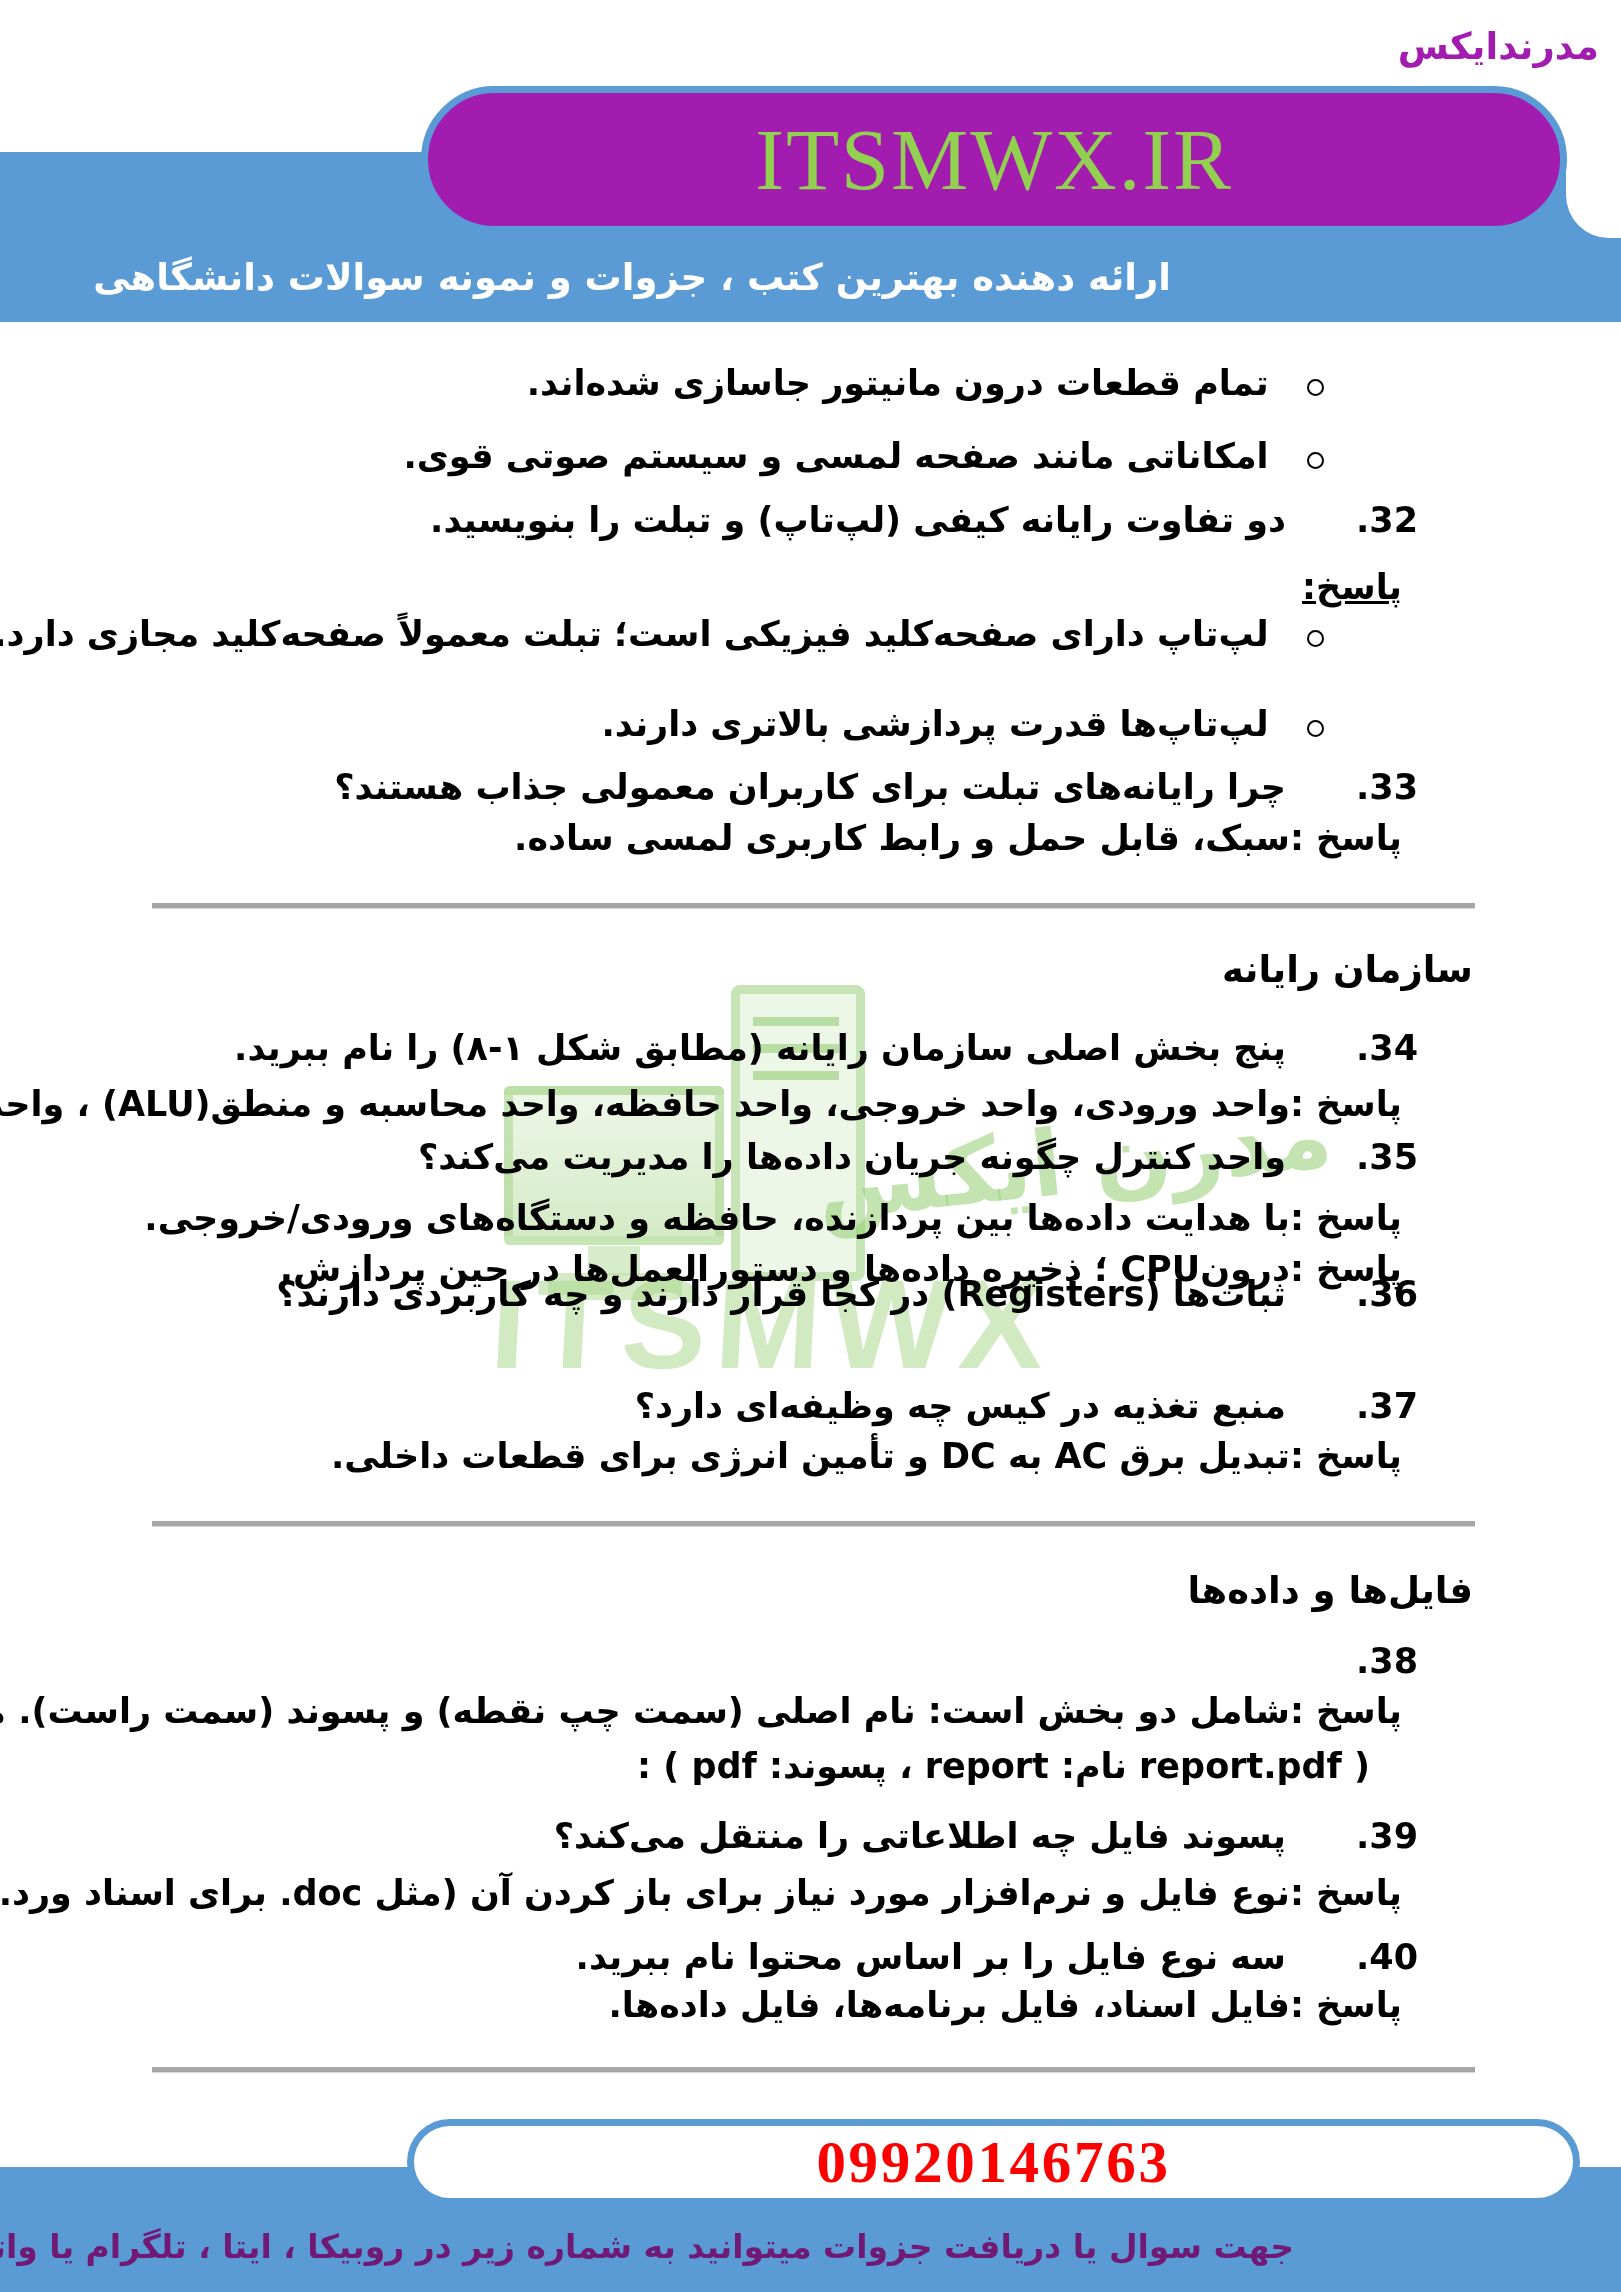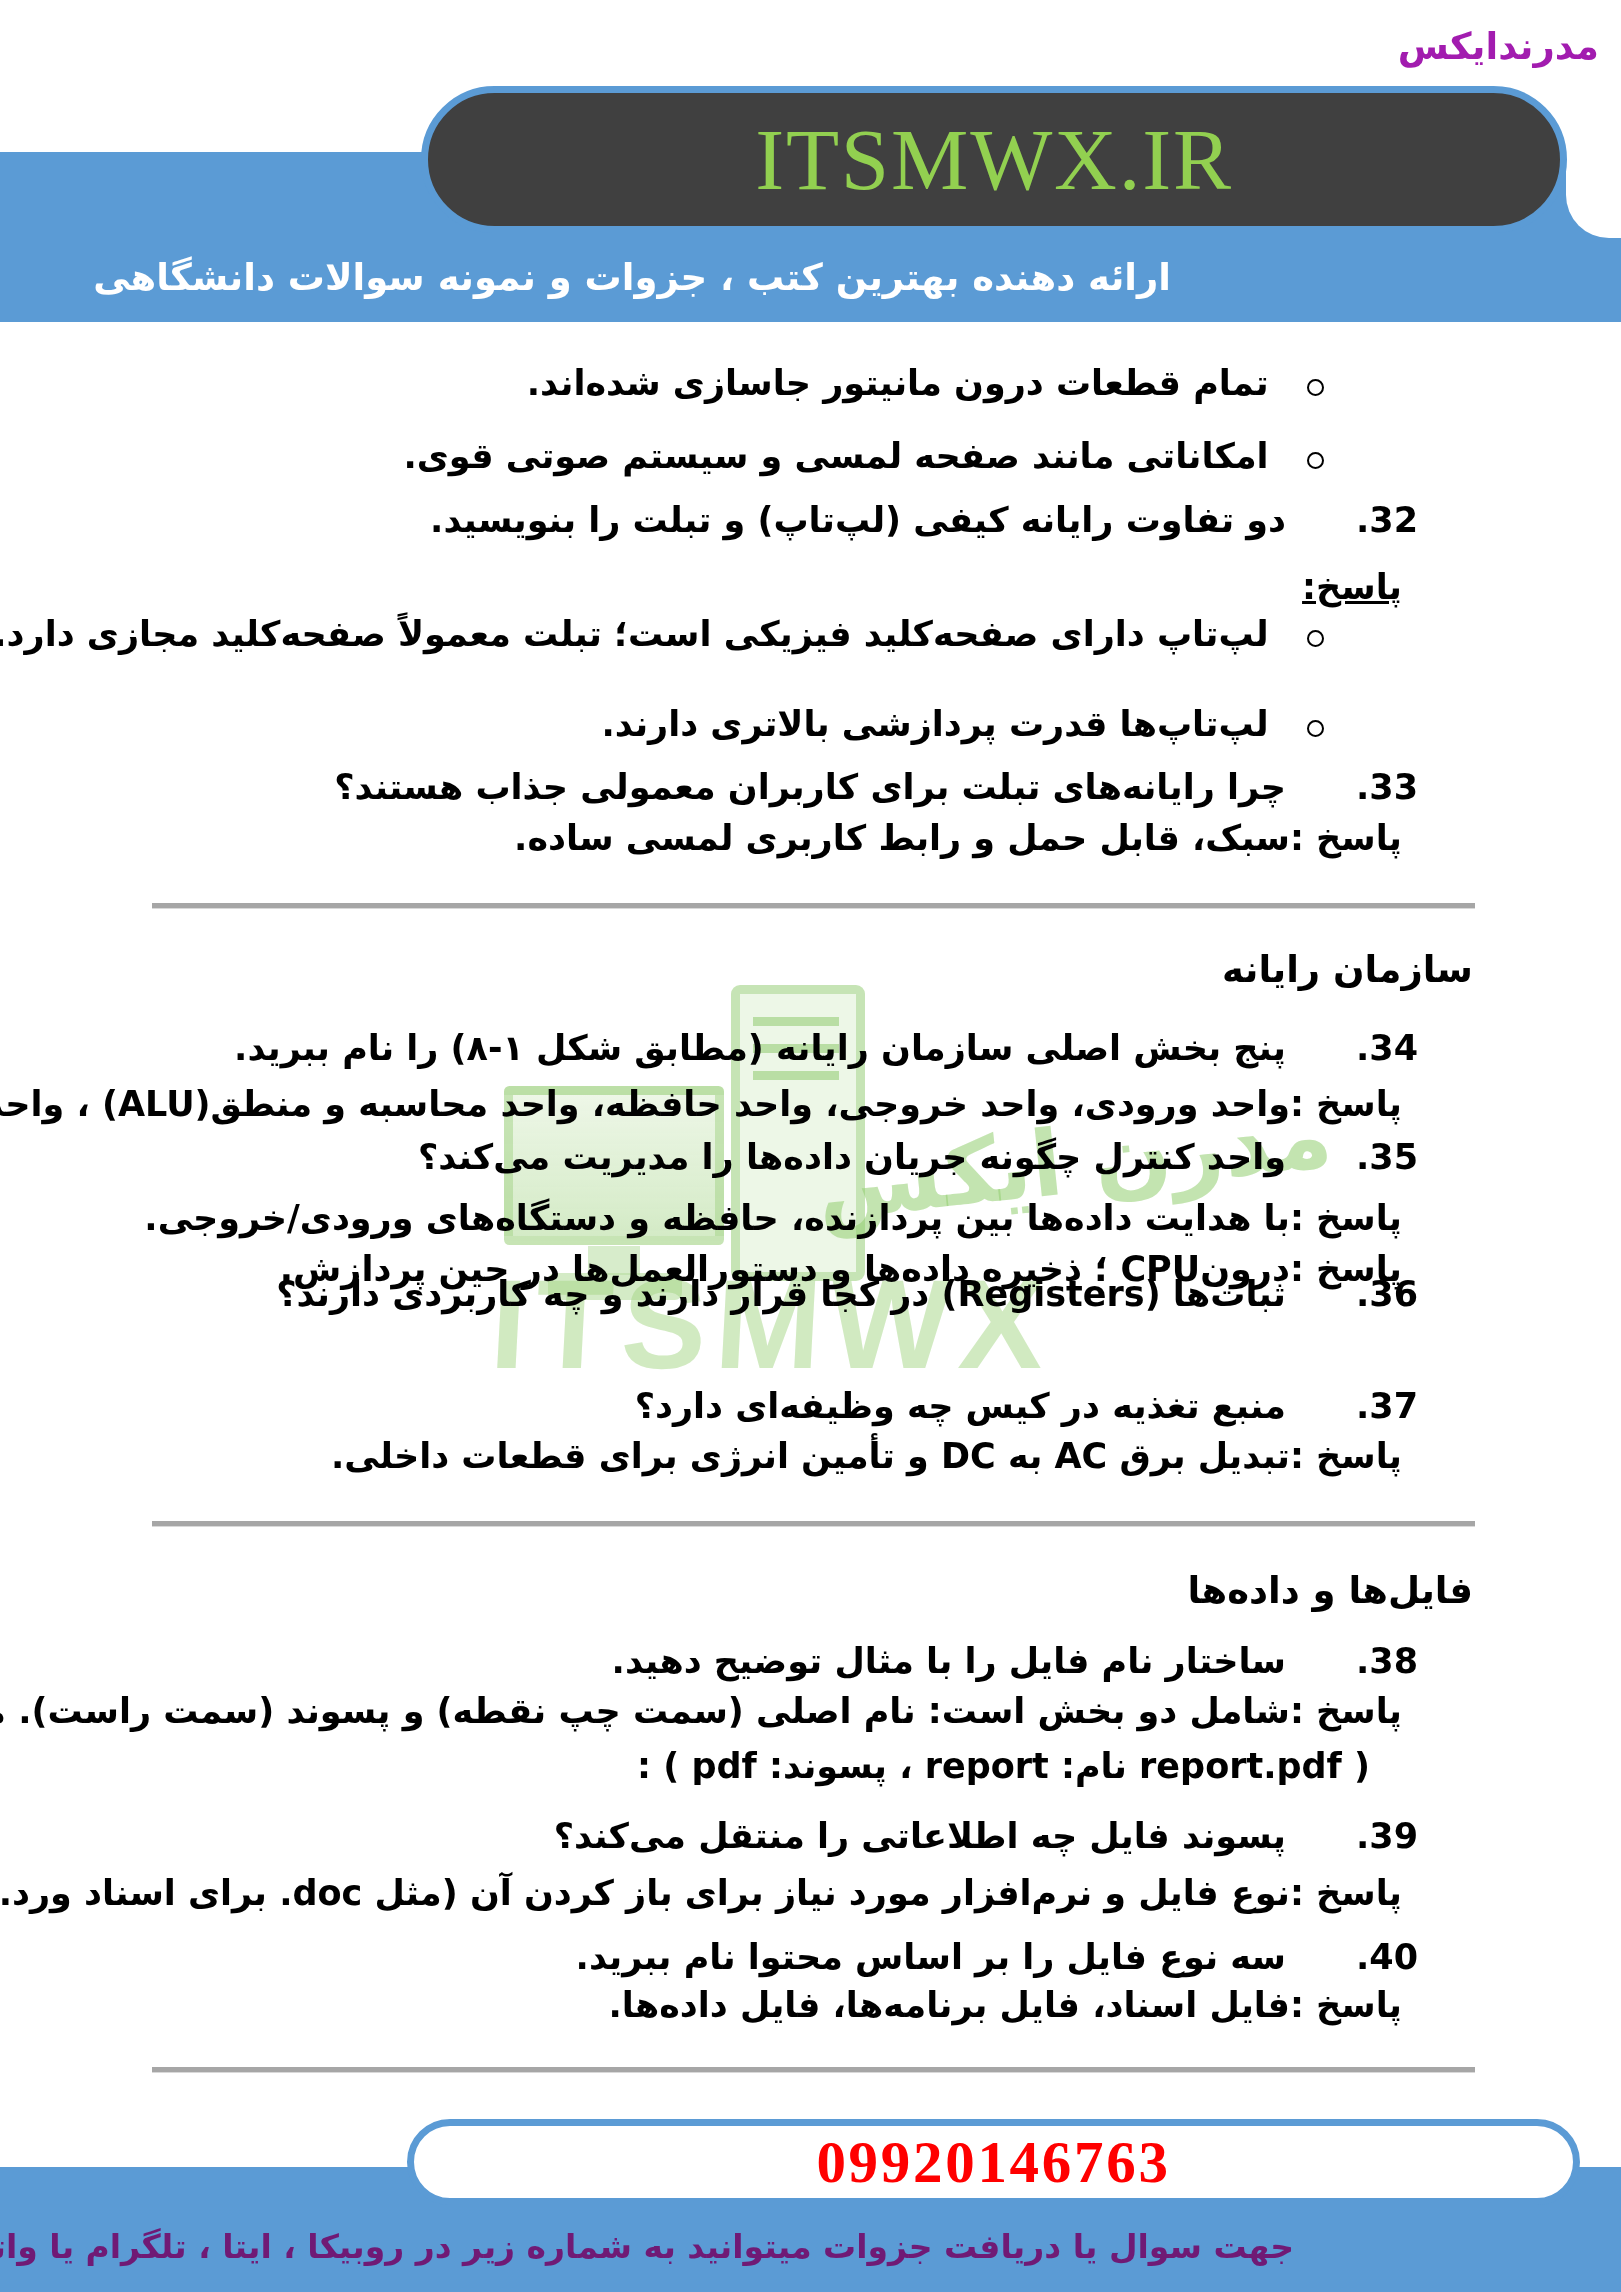--- a/index.html
+++ b/index.html
@@ -21,21 +21,21 @@
     position:absolute;top:152px;left:0;
     width:1622px;height:170px;background:#5b9bd5;z-index:2;
   }
   .band-notch{
     position:absolute;top:152px;right:0;width:56px;height:86px;
     background:#ffffff;border-bottom-left-radius:43px;z-index:3;
   }
   .logo-pill{
     position:absolute;top:86px;left:421px;
     width:1146px;height:147px;
-    background:#404040;border:7.2px solid #5b9bd5;border-radius:81px;
+    background:#a21caf;border:7.2px solid #5b9bd5;border-radius:81px;
     box-sizing:border-box;
     display:flex;align-items:center;justify-content:center;
     z-index:4;
     text-align:center;
   }
   .logo-text{
     font-family:"Liberation Serif",serif;
     font-size:87px;color:#92d050;letter-spacing:1.8px;direction:ltr;
     line-height:1;
   }
@@ -203,21 +203,20 @@
       <div class="ans" style="top: 1249px;">پاسخ :درونCPU ؛ ذخیره داده‌ها و دستورالعمل‌ها در حین پردازش.</div>
       <div class="qrow" style="top: 1386px;">
         <span class="qnum">37.</span>
         <span class="qtext">منبع تغذیه در کیس چه وظیفه‌ای دارد؟</span>
       </div>
       <div class="ans" style="top: 1436px;">پاسخ :تبدیل برق AC به DC و تأمین انرژی برای قطعات داخلی.</div>
       <div class="divider" style="top: 1521px;"></div>
       <div class="heading" style="top: 1569px;">فایل‌ها و داده‌ها</div>
       <div class="qrow" style="top: 1641px;">
         <span class="qnum">38.</span>
-        <span class="qtext">ساختار نام فایل را با مثال توضیح دهید.</span>
       </div>
       <div class="ans" style="top: 1691px;">پاسخ :شامل دو بخش است: نام اصلی (سمت چپ نقطه) و پسوند (سمت راست). مثال :</div>
       <div class="ans indent" style="top: 1746px;">( report.pdf نام: report ، پسوند: pdf ) :</div>
       <div class="qrow" style="top: 1816px;">
         <span class="qnum">39.</span>
         <span class="qtext">پسوند فایل چه اطلاعاتی را منتقل می‌کند؟</span>
       </div>
       <div class="ans" style="top: 1873px;">پاسخ :نوع فایل و نرم‌افزار مورد نیاز برای باز کردن آن (مثل doc. برای اسناد ورد.)</div>
       <div class="qrow" style="top: 1937px;">
         <span class="qnum">40.</span>

